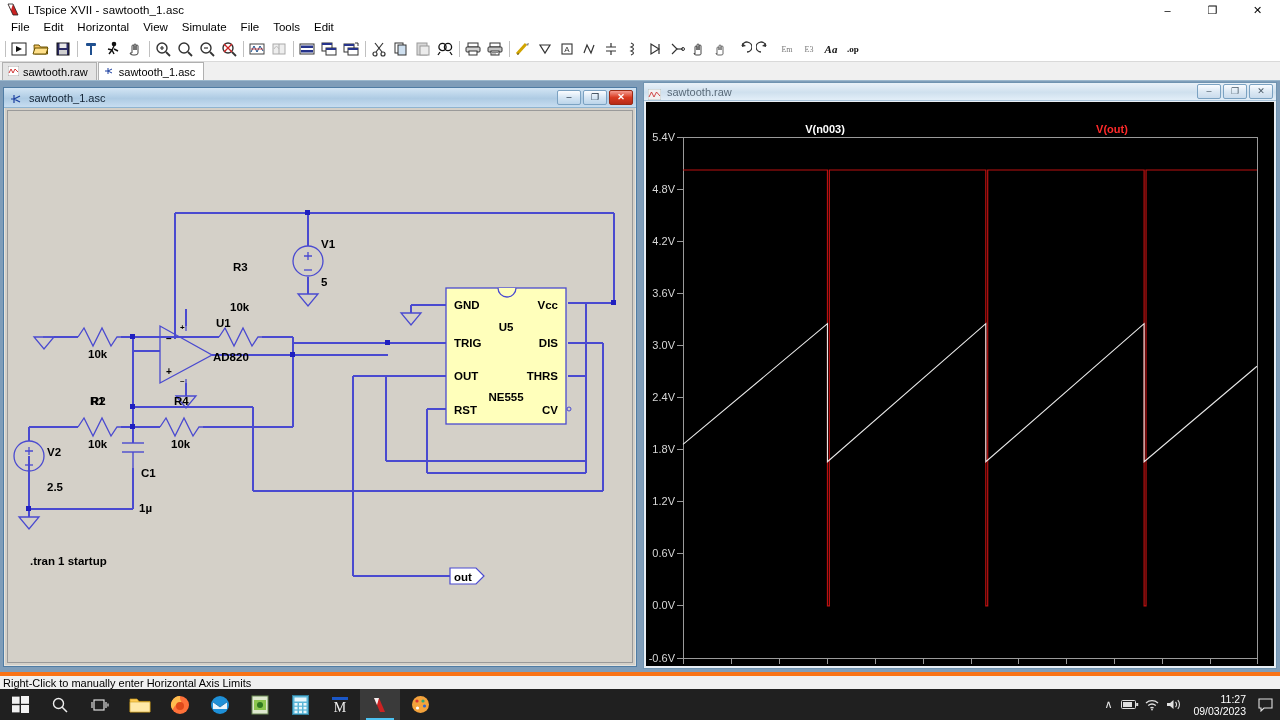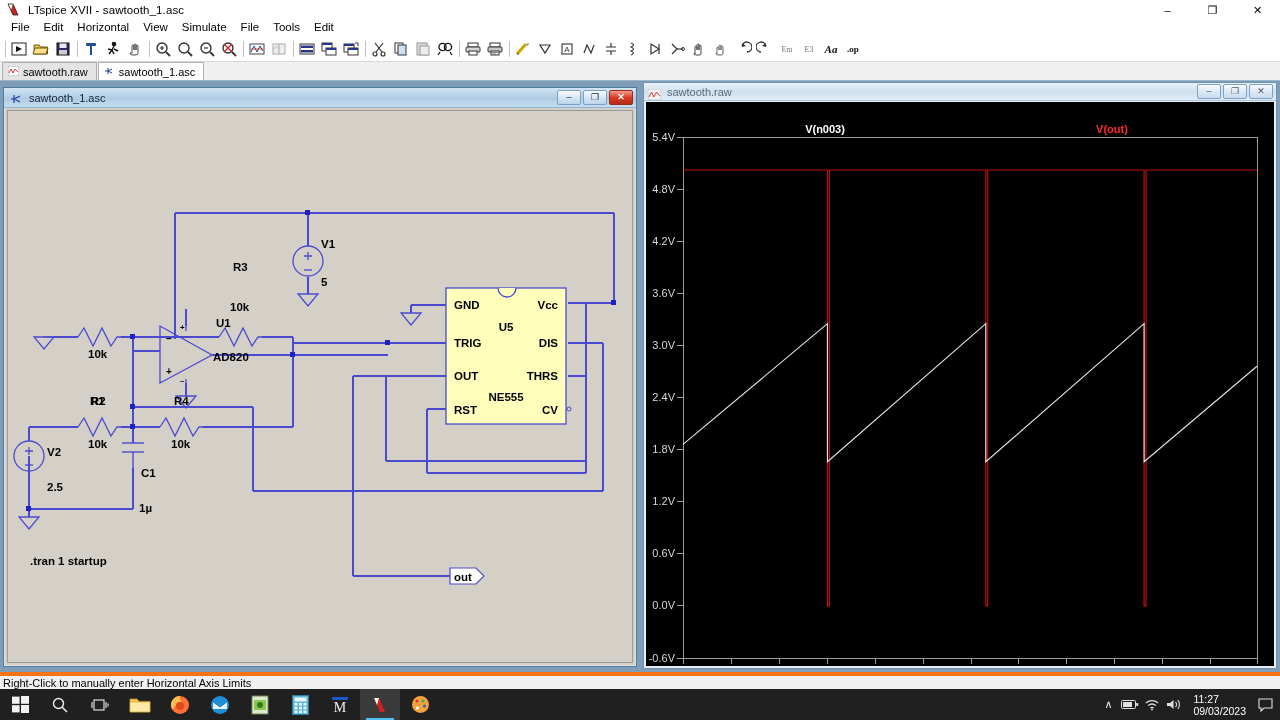--- a/index.html
+++ b/index.html
@@ -136,21 +136,21 @@
     width: 40px; height: 31px; display: flex; align-items: center; justify-content: center;
     position: relative; flex: none;
   }
   .tkitem.active { background: #3a3a3a; }
   .tkitem.active::after {
     content:''; position:absolute; left:6px; right:6px; bottom:0; height:2px; background:#4cc2f1;
   }
   .tray { margin-left: auto; display: flex; align-items: center; height: 31px; padding-right: 4px; }
   .tray-ico { width: 22px; height: 31px; display:flex; align-items:center; justify-content:center; color:#e8e8e8; font-size: 11px;}
   .clock {
-    color: #ffffff; font-size: 10.5px; line-height: 12px; text-align: left;
+    color: #ffffff; font-size: 10.5px; line-height: 12px; text-align: right;
     padding: 0 8px; display: flex; flex-direction: column; justify-content: center; height: 31px;
   }
   .notif { width: 22px; height: 31px; display:flex; align-items:center; justify-content:center; }
 
   
   .sch-label { font-family: "Liberation Sans", sans-serif; font-size: 11.5px; font-weight: bold; fill: #000; }
   .sch-label-sm { font-family: "Liberation Sans", sans-serif; font-size: 11px; font-weight: bold; fill: #000; }
   .ic-pin { font-family: "Liberation Sans", sans-serif; font-size: 11.5px; font-weight: bold; fill: #000; }
 
   

